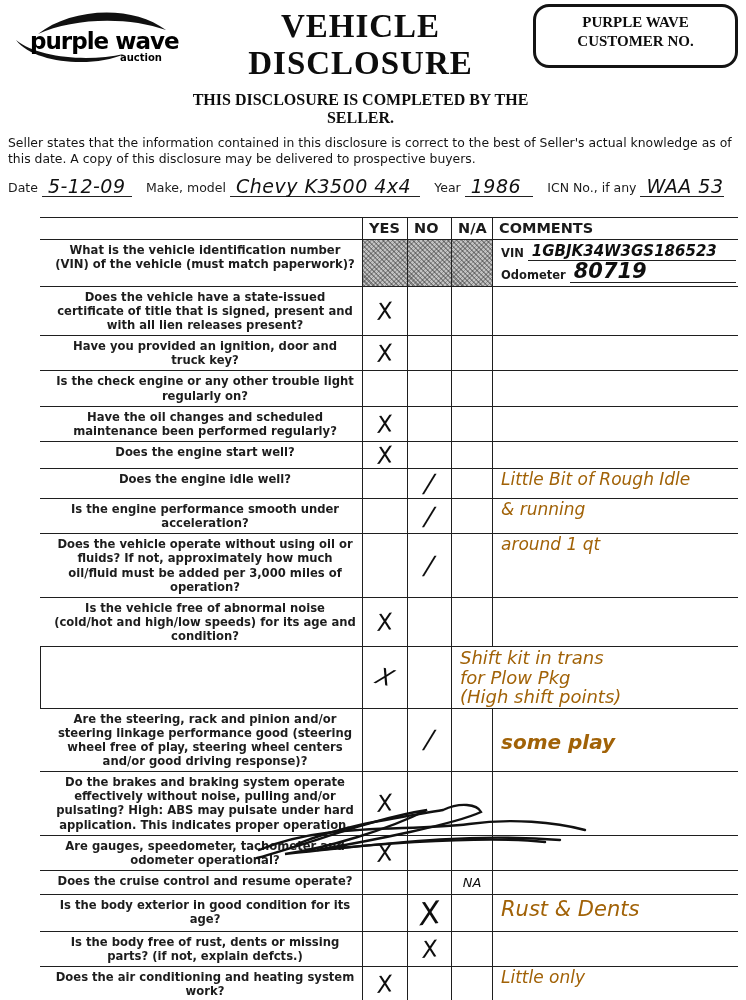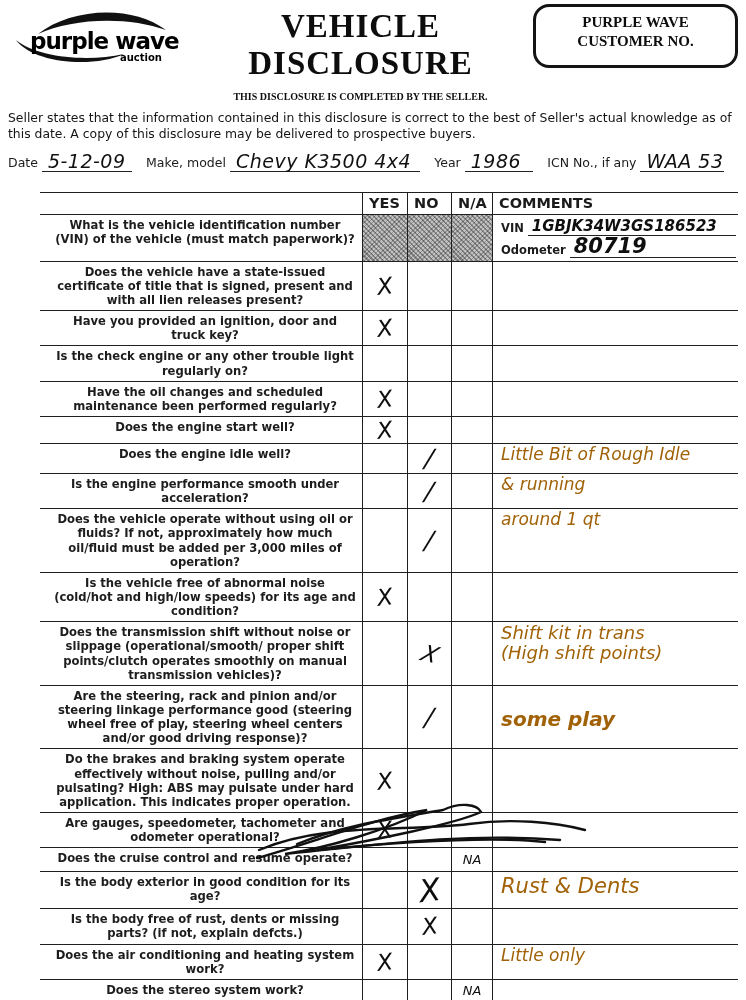--- a/index.html
+++ b/index.html
@@ -6,21 +6,21 @@
   .page{width:746px;height:1000px;background:#fff;position:relative;overflow:hidden;
         font-family:"DejaVu Sans",sans-serif;color:#1b1b1b;box-sizing:border-box;padding:4px 8px;}
   
   .hdr{display:grid;grid-template-columns:180px 1fr 205px;align-items:start;}
   .logo{position:relative;width:175px;height:66px;}
   .logo .swoosh{position:absolute;left:0;top:0;}
   .logo .lg1{position:absolute;left:22px;top:24px;font-weight:bold;font-size:23px;letter-spacing:-1px;color:#000;}
   .logo .lg2{position:absolute;left:112px;top:48px;font-weight:bold;font-size:10px;color:#000;}
   .titlewrap{text-align:center;padding-top:4px;}
   .title{font-family:"Liberation Serif",serif;font-weight:bold;font-size:33px;letter-spacing:1px;color:#0d0d0d;}
-  .subtitle{font-family:"Liberation Serif",serif;font-weight:bold;font-size:10px;margin-top:9px;color:#0d0d0d;}
+  .subtitle{font-family:"Liberation Serif",serif;font-weight:bold;font-size:16px;margin-top:9px;color:#0d0d0d;}
   .custbox{border:3px solid #141414;border-radius:16px;height:52px;padding:6px 8px 0;
            font-family:"Liberation Serif",serif;font-weight:bold;font-size:15px;text-align:center;line-height:1.25;color:#0d0d0d;}
   
   .intro{font-size:12.4px;line-height:1.32;margin:8px 0 4px;color:#141414;max-width:740px;}
   .fieldline{display:flex;align-items:flex-end;font-size:12.5px;margin:6px 0 2px;white-space:nowrap;}
   .flabel{margin-right:4px;padding-bottom:2px;}
   .fval{border-bottom:1.6px solid #222;position:relative;height:22px;margin-right:14px;}
   .fval .hw{position:absolute;left:6px;bottom:-1px;}
   .hw{font-style:italic;font-size:19px;color:#111;letter-spacing:.5px;line-height:1.05;}
   
@@ -227,28 +227,28 @@
         <div class="trow">
           <div class="cell qcell">Is the vehicle free of abnormal noise (cold/hot and high/low speeds) for its age and condition?</div>
           <div class="cell ccell">
             <div class="mark mark-x" style="display: inline-block;">X</div>
           </div>
           <div class="cell ccell"></div>
           <div class="cell ccell"></div>
           <div class="cell mcell"></div>
         </div>
         <div class="trow">
-          <div class="cell qcell">Does the transmission shift without noise or slippage (operational/smooth/ proper shift points/clutch operates smoothly on manual transmission vehicles)?</div>
           <div class="cell ccell"></div>
           <div class="cell ccell">
             <div class="mark mark-x" style="display: inline-block;">X</div>
           </div>
           <div class="cell ccell"></div>
           <div class="cell mcell">
             <div class="cmt">Shift kit in trans</div>
+            <div class="cmt">for Plow Pkg</div>
             <div class="cmt">(High shift points)</div>
           </div>
         </div>
         <div class="trow">
           <div class="cell qcell">Are the steering, rack and pinion and/or steering linkage performance good (steering wheel free of play, steering wheel centers and/or good driving response)?</div>
           <div class="cell ccell"></div>
           <div class="cell ccell">
             <div class="mark mark-slash" style="display: inline-block;">/</div>
           </div>
           <div class="cell ccell"></div>

